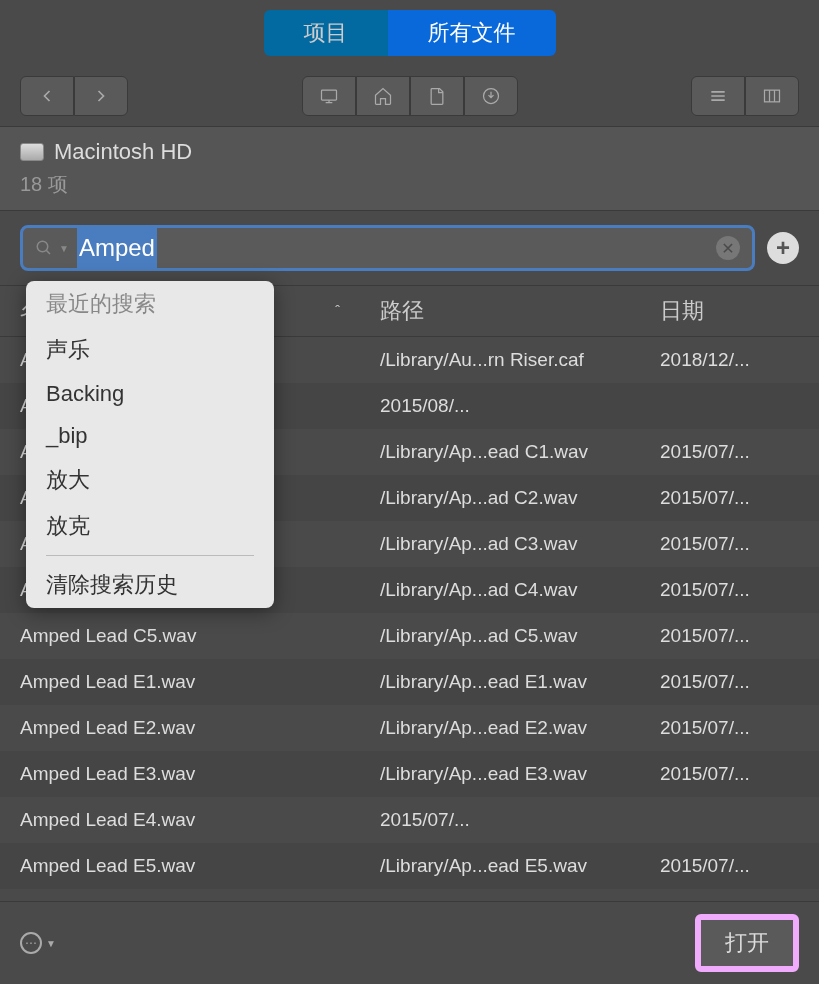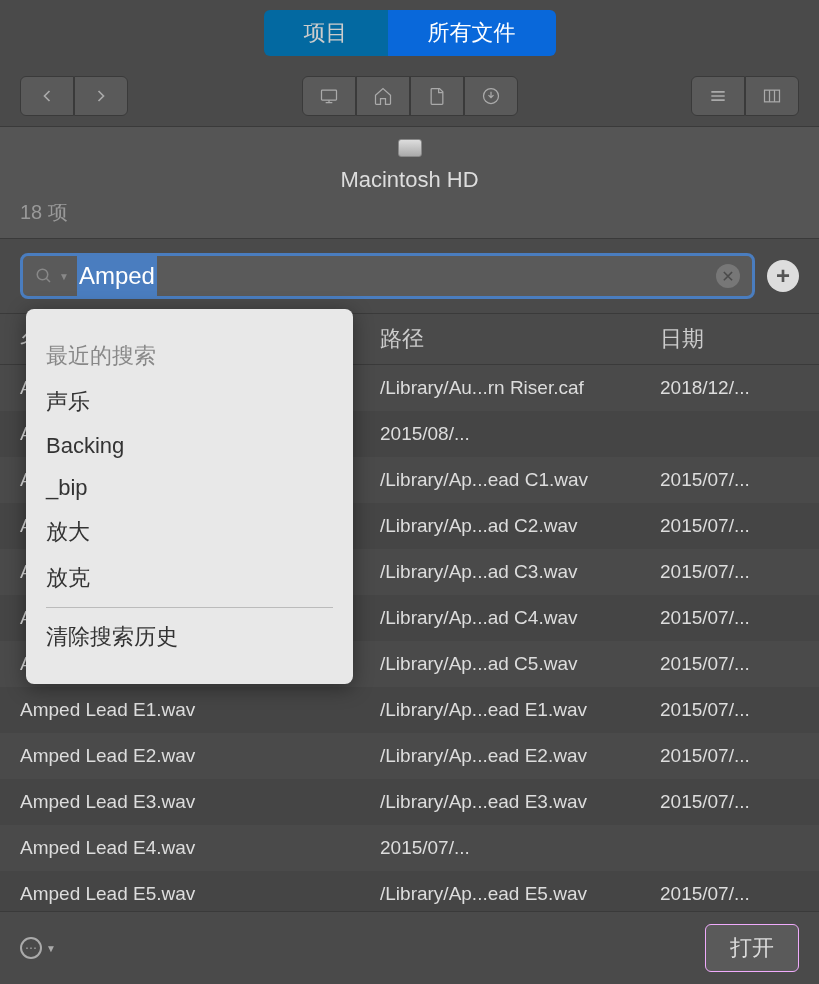--- a/index.html
+++ b/index.html
@@ -82,21 +82,20 @@
     .location-bar {
       background: #555;
       padding: 12px 20px;
       border-top: 1px solid #3a3a3a;
       border-bottom: 1px solid #3a3a3a;
     }
     .location-row {
       display: flex;
       align-items: center;
       gap: 10px;
-      flex-direction: column;
     }
     .drive-icon {
       width: 24px;
       height: 18px;
       background: linear-gradient(#ddd, #aaa);
       border-radius: 3px;
       border: 1px solid #888;
     }
     .location-name {
       color: #ddd;
@@ -170,25 +169,25 @@
       justify-content: center;
       cursor: pointer;
       font-size: 24px;
       font-weight: bold;
       border: none;
     }
     .dropdown {
       position: absolute;
       top: 70px;
       left: 26px;
-      width: 327px;
+      width: 248px;
       background: #e8e8e8;
       border-radius: 8px;
       box-shadow: 0 4px 20px rgba(0,0,0,0.4);
-      padding: 24px 0;
+      padding: 0 0;
       z-index: 100;
     }
     .dropdown-header {
       padding: 8px 20px;
       color: #888;
       font-size: 22px;
     }
     .dropdown-item {
       padding: 8px 20px;
       color: #333;
@@ -262,21 +261,21 @@
       height: 22px;
       border: 2px solid #aaa;
       border-radius: 50%;
       display: flex;
       align-items: center;
       justify-content: center;
       font-size: 12px;
     }
     .open-btn {
       background: #5a5a5a;
-      border: 1px solid #f0abfc;
+      border: 6px solid #f0abfc;
       border-radius: 6px;
       padding: 8px 24px;
       color: #ddd;
       font-size: 22px;
       cursor: pointer;
     }
     .selected-text {
       background: #4a7dbf;
       color: white;
       padding: 8px 2px;

